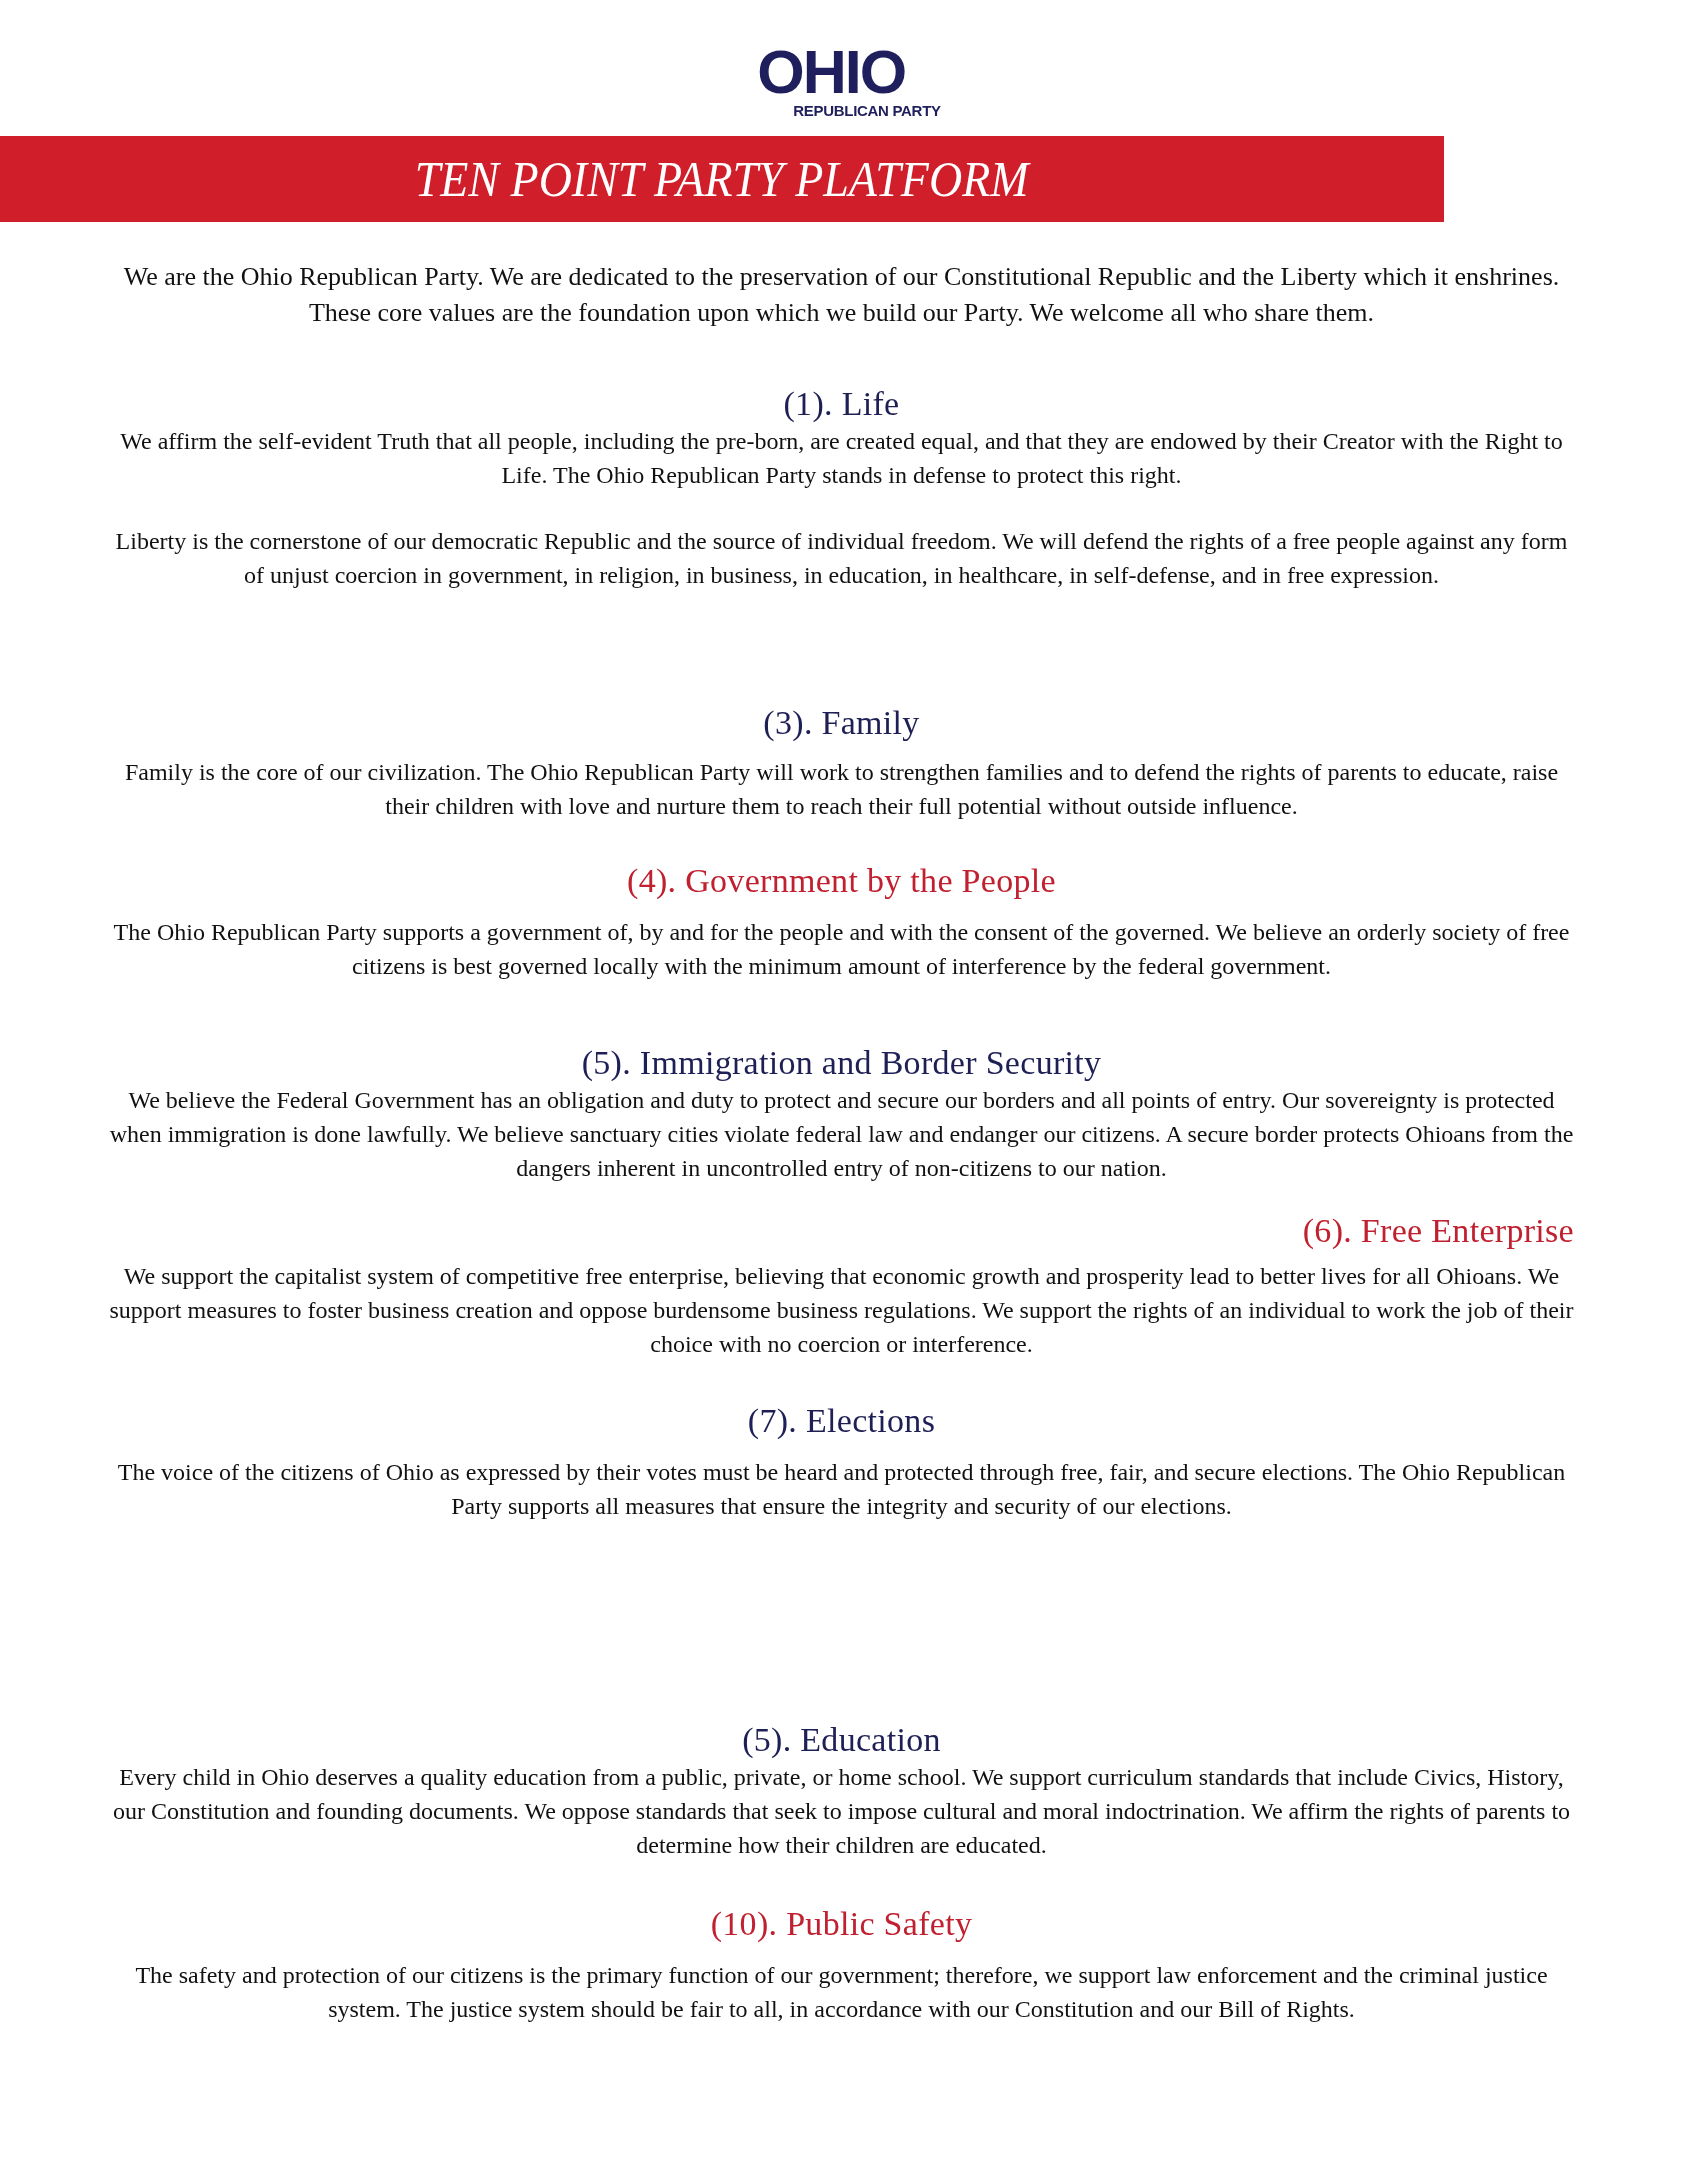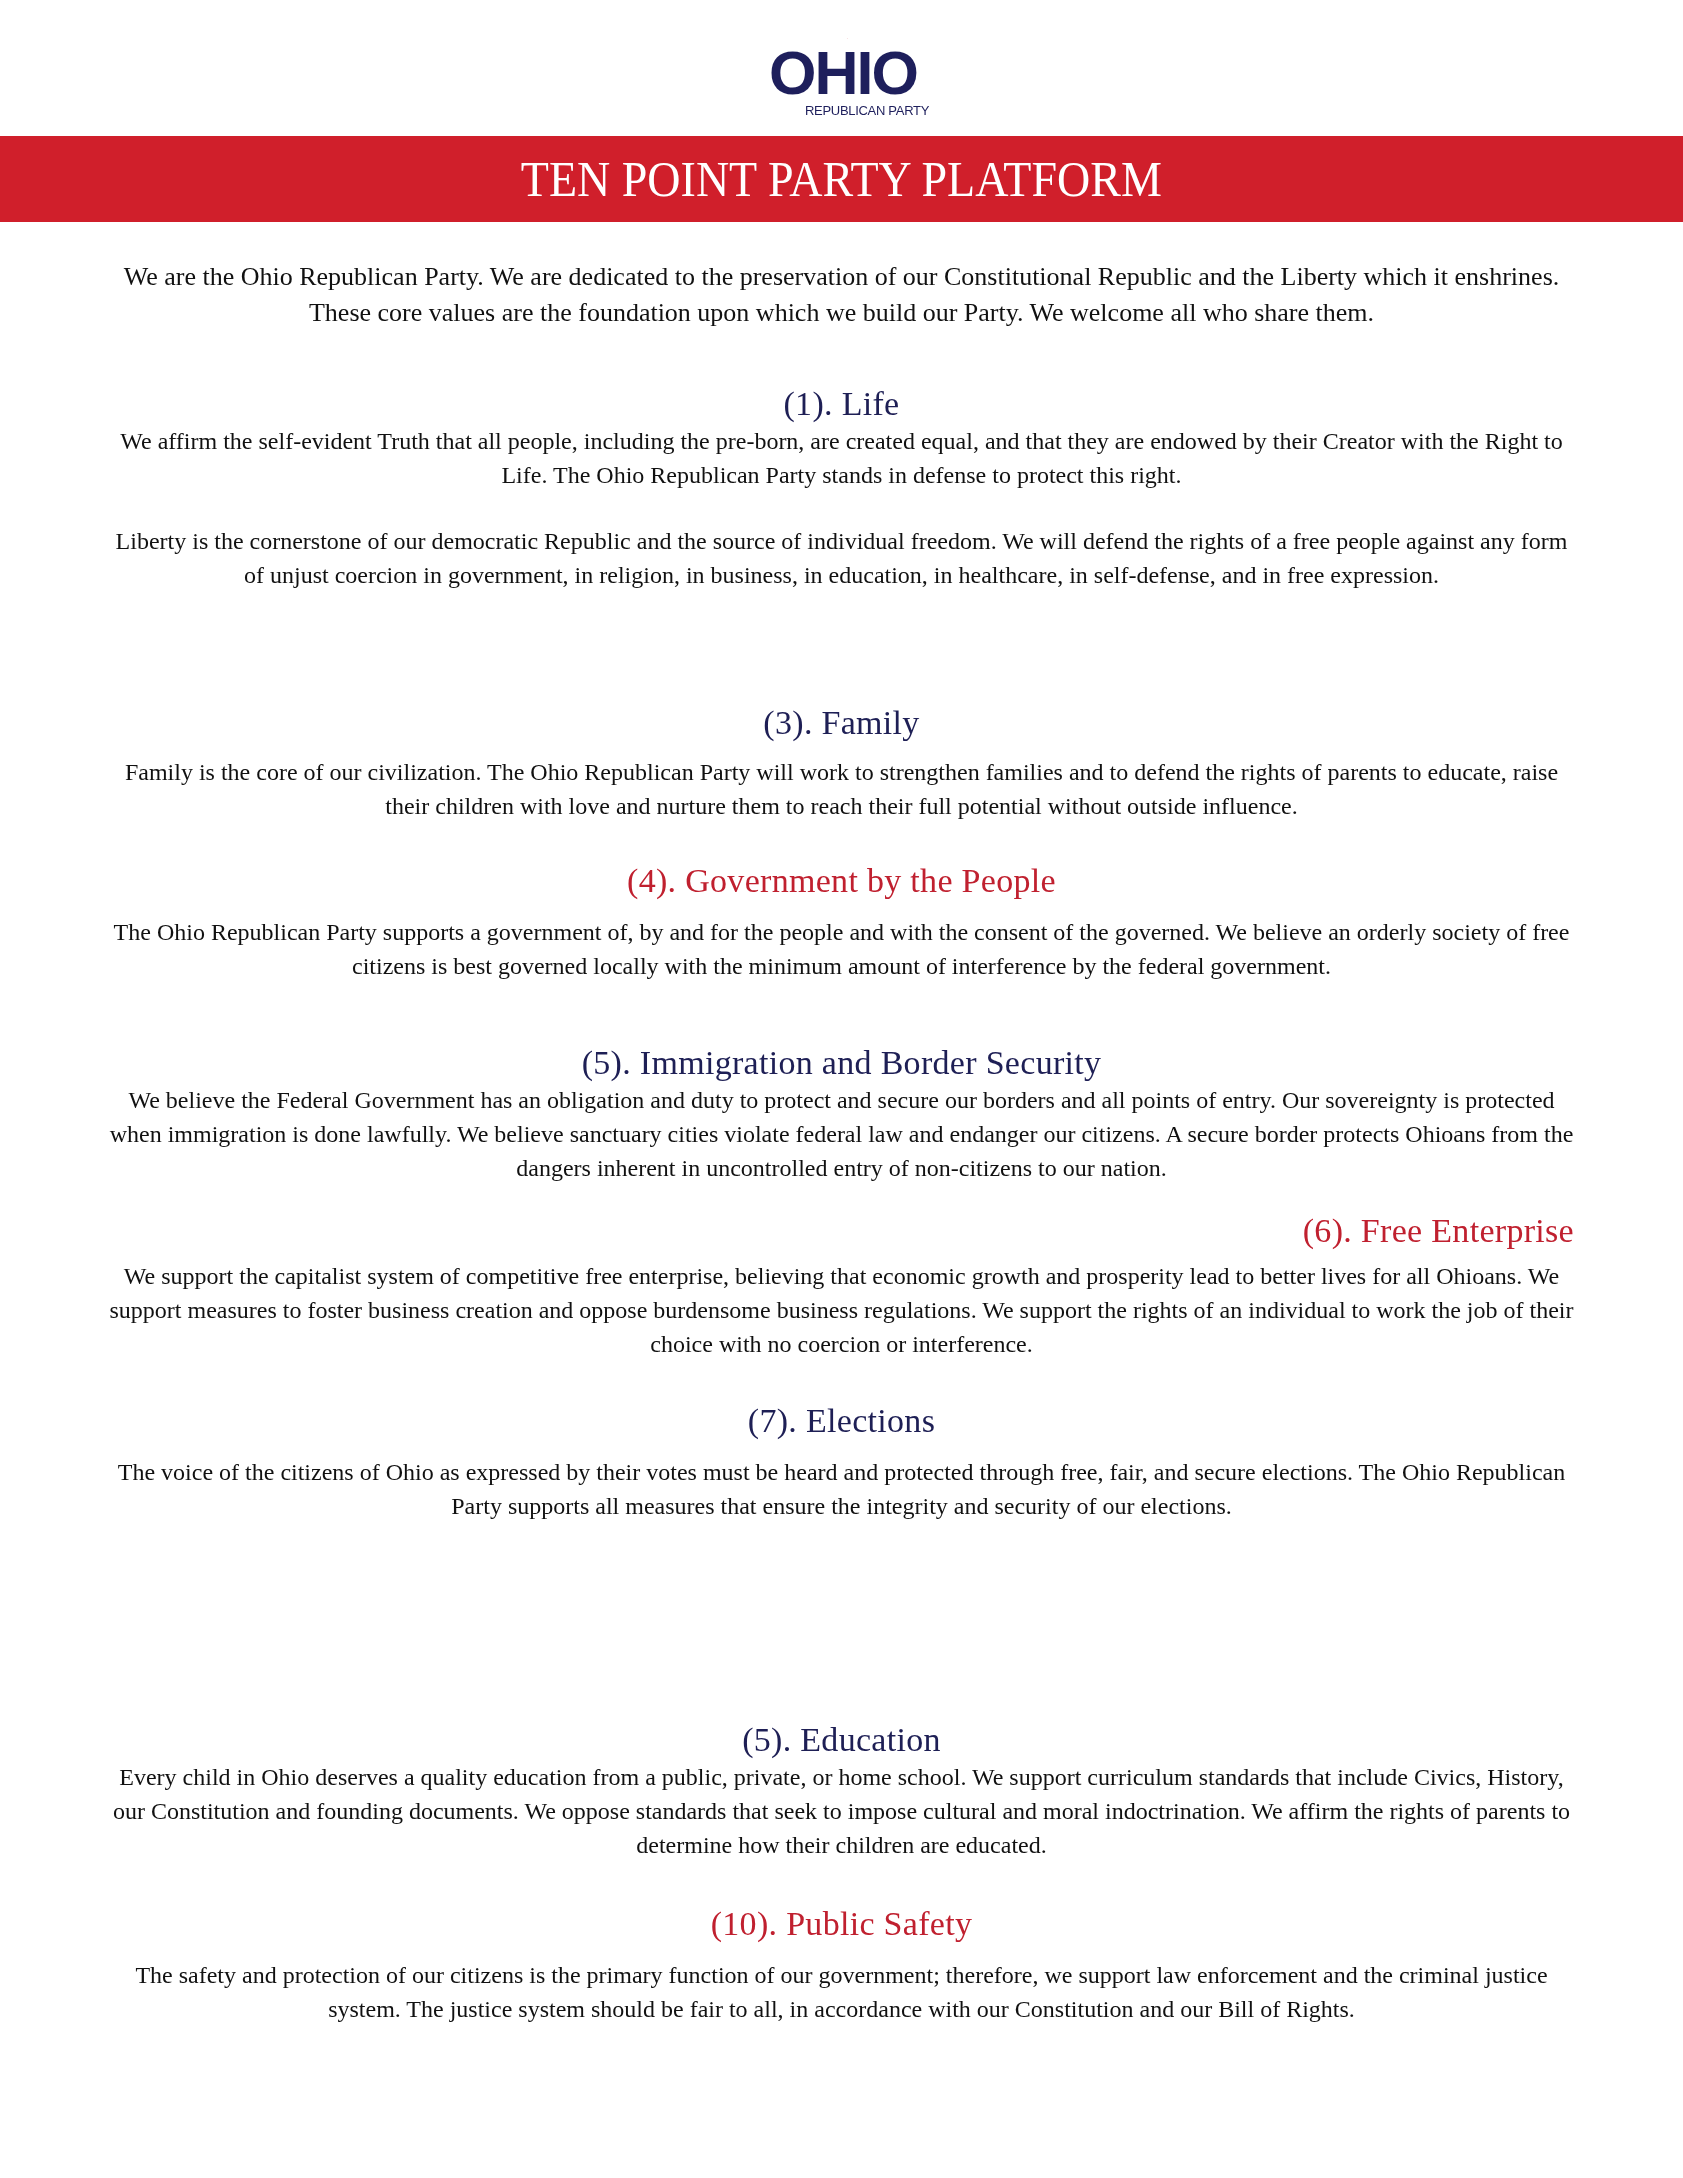--- a/index.html
+++ b/index.html
@@ -3,24 +3,24 @@
 <meta charset="utf-8">
 <style>
   html, body { margin: 0; padding: 0; background: #ffffff; }
   body { width: 1683px; height: 2178px; position: relative; overflow: hidden;
          font-family: "Liberation Serif", "DejaVu Serif", serif; color: #111; }
   .logo { position: absolute; top: 38px; left: 728px; width: 238px; height: 79px; display: flex; align-items: center; flex-direction: column; }
   .logo-mark { width: 71px; height: 79px; }
   .logo-text { margin-left: 4px; display: flex; flex-direction: column; line-height: 1; }
   .logo-ohio { font-family: "Liberation Sans", "DejaVu Sans", sans-serif; font-weight: bold; font-size: 61px;
                color: #1e1f5c; letter-spacing: -2px; margin-top: 4px; }
-  .logo-sub { font-family: "Liberation Sans", "DejaVu Sans", sans-serif; font-weight: normal; font-size: 13px;
+  .logo-sub { font-family: "Liberation Sans", "DejaVu Sans", sans-serif; font-weight: bold; font-size: 15px;
               color: #1e1f5c; letter-spacing: -0.3px; margin-top: 0px; margin-left: 36px; }
-  .banner { position: absolute; top: 136px; left: 0; width: 1683px; height: 86px; background: #d01f2b;
-            display: flex; align-items: center; justify-content: center; }
+  .banner { position: absolute; top: 136px; left: 0; width: 1444px; height: 86px; background: #d01f2b;
+            display: flex; align-items: center; justify-content: center; font-style: italic; }
   .banner-title { color: #ffffff; font-size: 50px; letter-spacing: 0px; font-weight: normal; transform: scaleX(0.92); }
   .content { position: absolute; top: 259px; left: 109px; width: 1465px; text-align: center; }
   .intro { font-size: 26px; line-height: 36px; margin: 0; }
   .sec { position: absolute; left: 0; width: 1465px; text-align: center; }
   .sec h2 { margin: 0; font-size: 34px; font-weight: normal; line-height: 40px; letter-spacing: 0.3px; }
   .sec p { margin: 0; font-size: 24px; line-height: 34px; }
   .navy { color: #1e1f55; }
   .red { color: #c0202f; }
 </style>
 </head>

